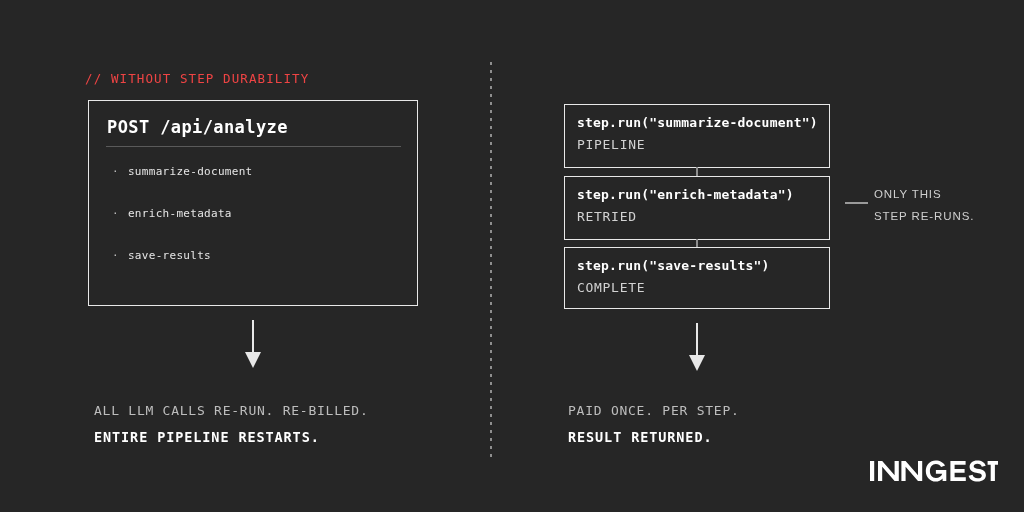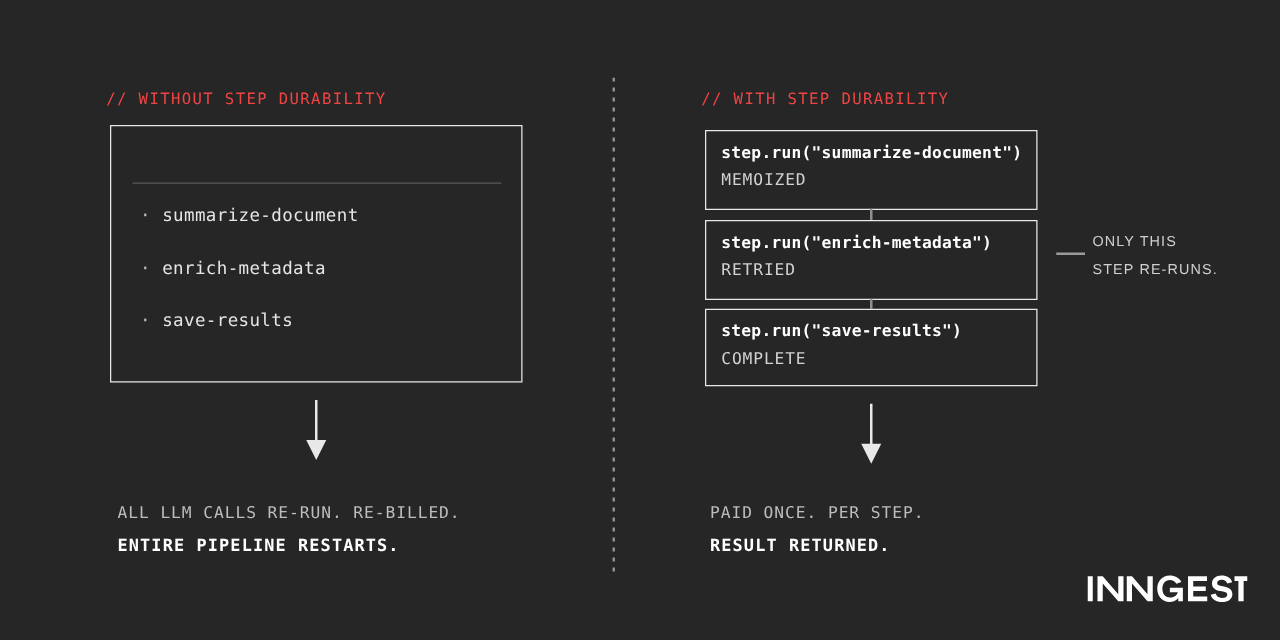--- a/index.html
+++ b/index.html
@@ -72,21 +72,21 @@
     left: 106px;
     top: 146px;
     width: 295px;
     height: 1px;
     background: #5a5a5a;
   }
   .left-item {
     position: absolute;
     left: 112px;
     font-family: "DejaVu Sans Mono", monospace;
-    font-size: 14px;
+    font-size: 11px;
     letter-spacing: 0.3px;
     color: #e6e6e6;
     white-space: nowrap;
   }
   .left-item .dot {
     color: #bdbdbd;
     margin-right: 9px;
   }
   #left-item-0 { top: 165px; }
   #left-item-1 { top: 207px; }
@@ -219,20 +219,21 @@
 </style>
 </head>
 <body>
 
 <div id="canvas">
 
   <div class="comment" id="comment-left">// WITHOUT STEP DURABILITY</div>
 
   <div id="left-box"></div>
 
+  <div id="left-title">POST /api/analyze</div>
   <div id="left-rule"></div>
 
   <div class="left-item" id="left-item-0">
     <span class="dot">·</span><span>summarize-document</span>
   </div>
   <div class="left-item" id="left-item-1">
     <span class="dot">·</span><span>enrich-metadata</span>
   </div>
   <div class="left-item" id="left-item-2">
     <span class="dot">·</span><span>save-results</span>
@@ -241,25 +242,24 @@
   <div class="arrow" id="arrow-left">
     <div class="shaft"></div>
     <div class="head"></div>
   </div>
 
   <div class="outcome-head" id="outcome-left-head">ENTIRE PIPELINE RESTARTS.</div>
   <div class="outcome-sub" id="outcome-left-sub">ALL LLM CALLS RE-RUN. RE-BILLED.</div>
 
   <div id="divider"></div>
 
-  <div class="comment" id="comment-right">// WITH STEP DURABILITY</div>
 
   <div class="step-box" id="step-box-0">
     <div class="step-call">step.run("summarize-document")</div>
-    <div class="step-status">MEMOIZED</div>
+    <div class="step-status">PIPELINE</div>
   </div>
   <div class="step-connector" id="step-connector-0"></div>
 
   <div class="step-box" id="step-box-1">
     <div class="step-call">step.run("enrich-metadata")</div>
     <div class="step-status">RETRIED</div>
   </div>
   <div class="step-connector" id="step-connector-1"></div>
 
   <div class="step-box" id="step-box-2">

